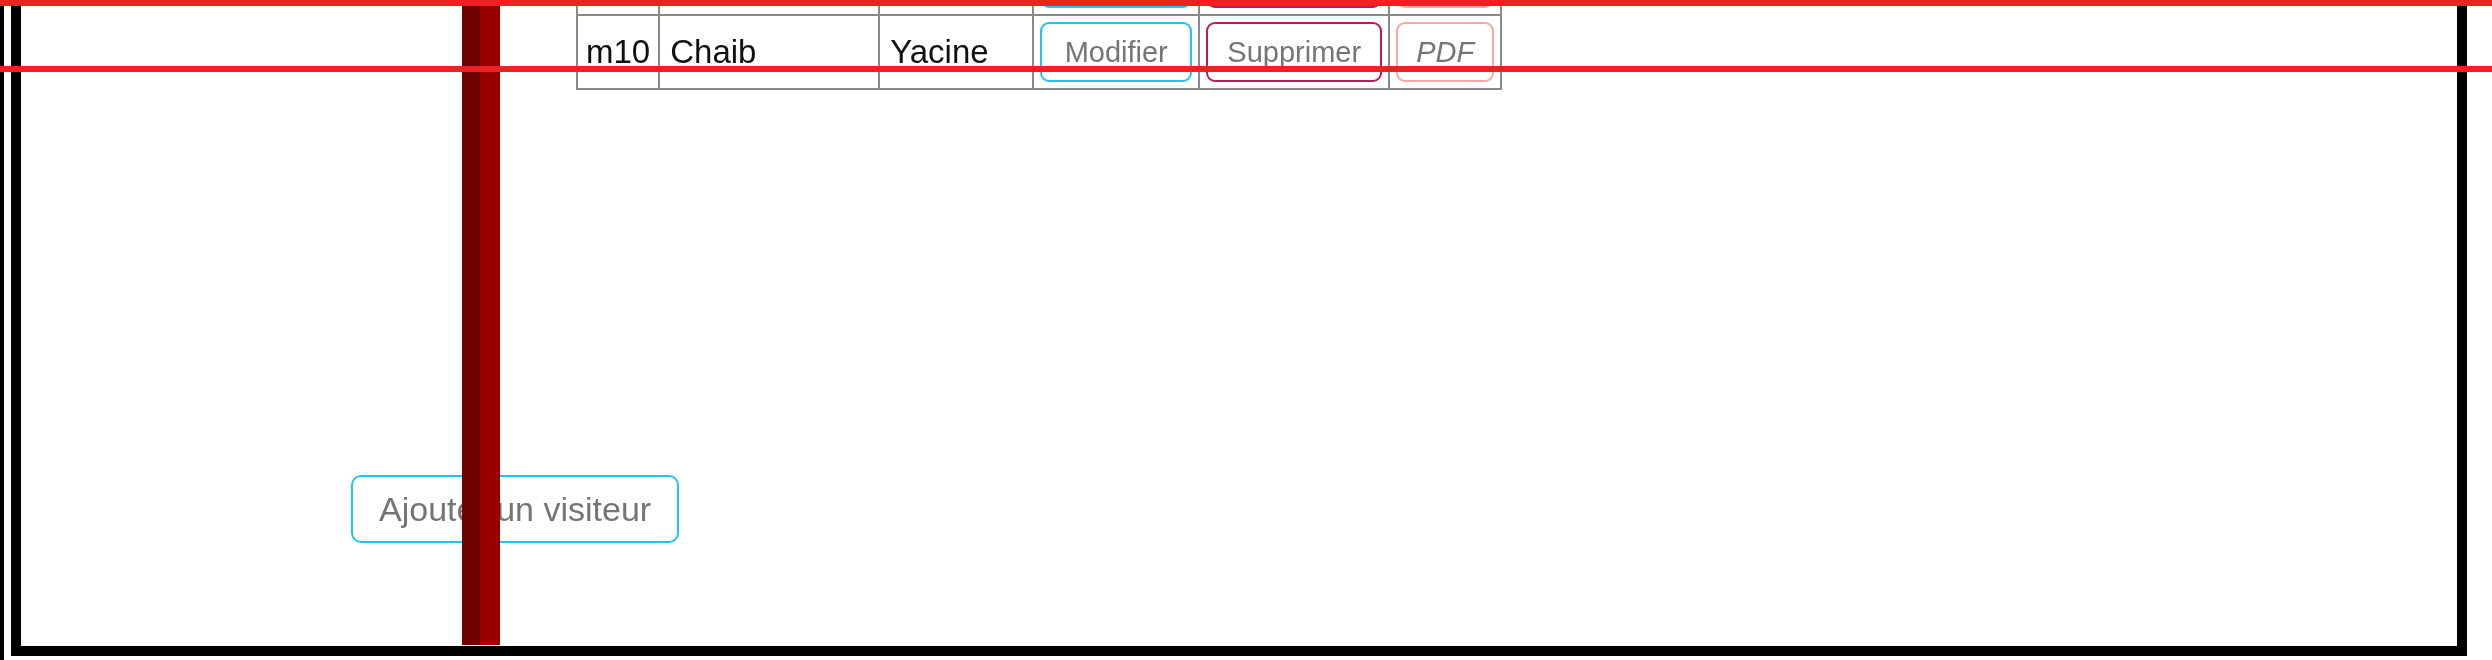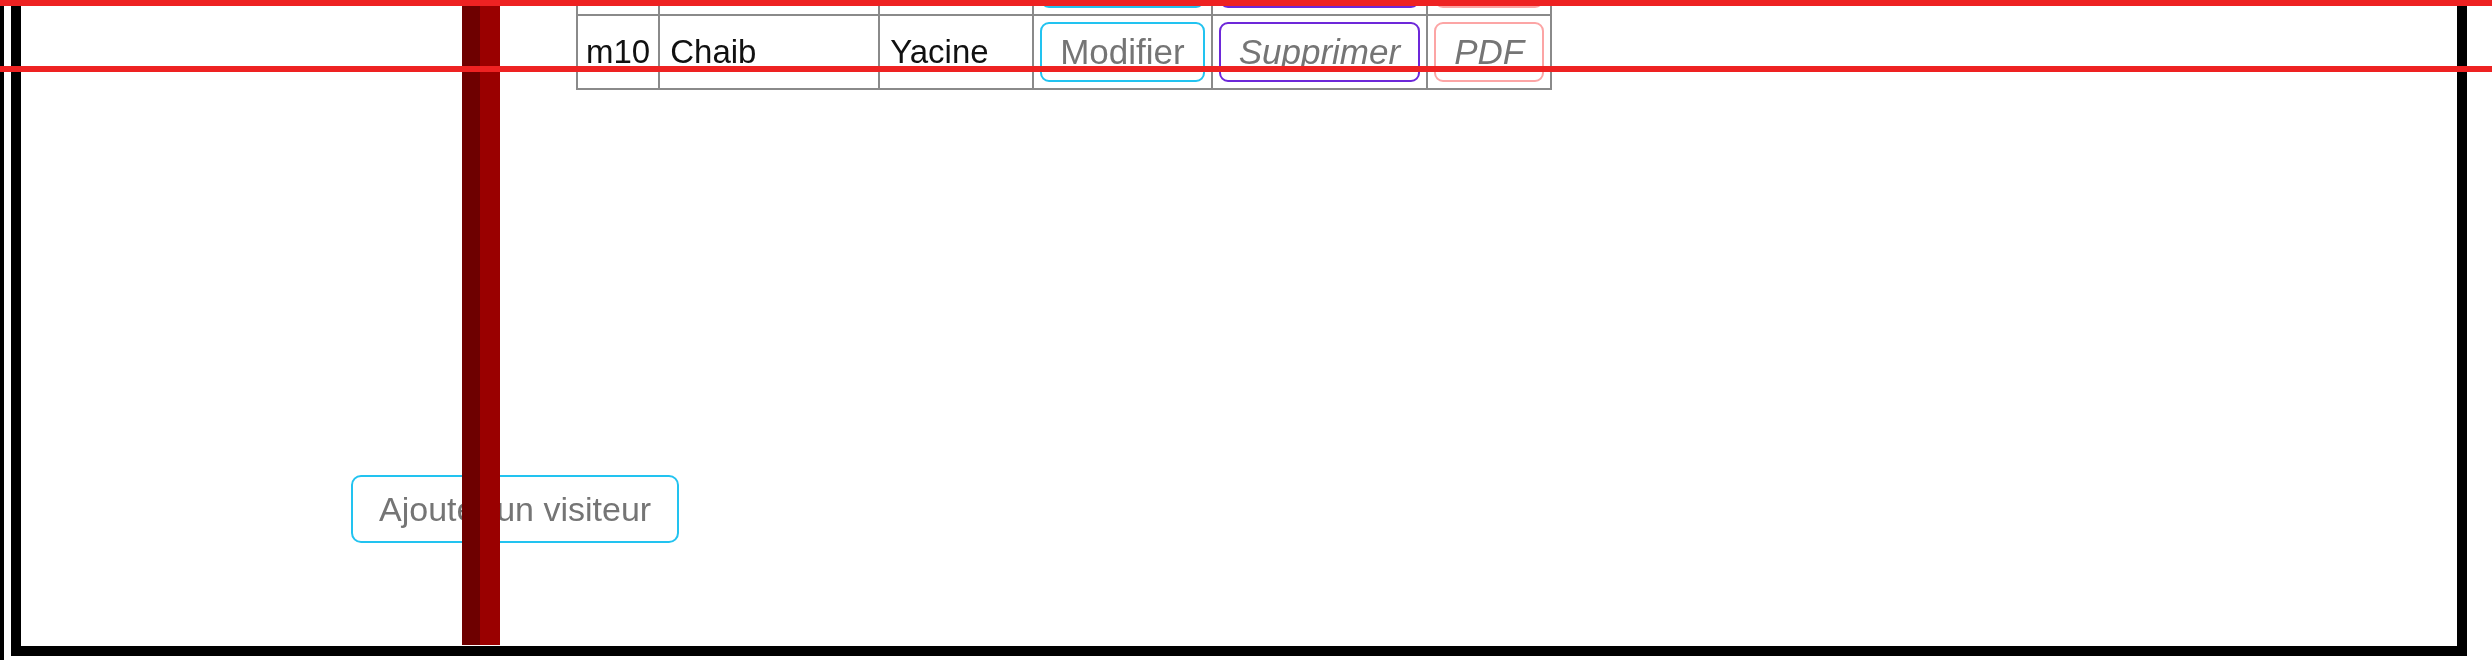--- a/index.html
+++ b/index.html
@@ -103,38 +103,37 @@
   #visitors-table td.cell-nom { min-width: 198px; }
   #visitors-table td.cell-prenom { min-width: 132px; border-radius: 16px; }
   #visitors-table td.cell-action { padding: 0 6px; }
 
   
   .action-btn {
     display: inline-block;
     box-sizing: border-box;
     background: #ffffff;
     border-radius: 9px;
-    font-size: 35px;
+    font-size: 29px;
     color: #757575;
     font-family: "Liberation Sans", sans-serif;
     text-align: center;
     line-height: 56px;
     height: 60px;
     cursor: pointer;
     padding: 0 18px;
     white-space: nowrap;
   }
   .btn-modifier {
     border: 2px solid #22c3f0;
     min-width: 152px;
   }
   .btn-supprimer {
-    border: 2px solid #6d28d9;
+    border: 2px solid #be185d;
     min-width: 176px;
-    font-style: italic;
   }
   .btn-pdf {
     border: 2px solid #fca5a5;
     min-width: 82px;
     font-style: italic;
   }
 
   
   #add-visitor-button {
     position: absolute;

